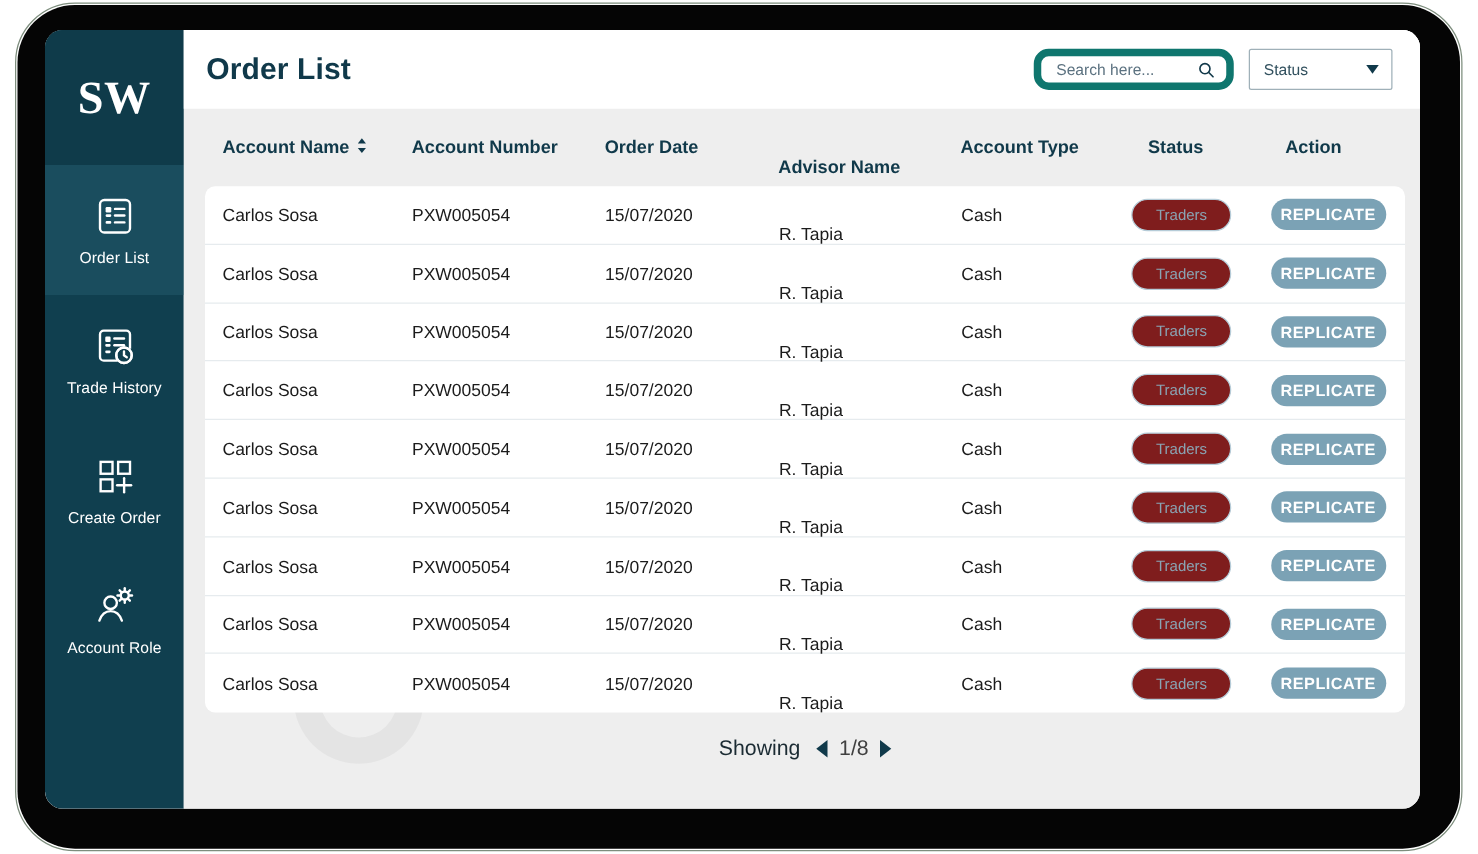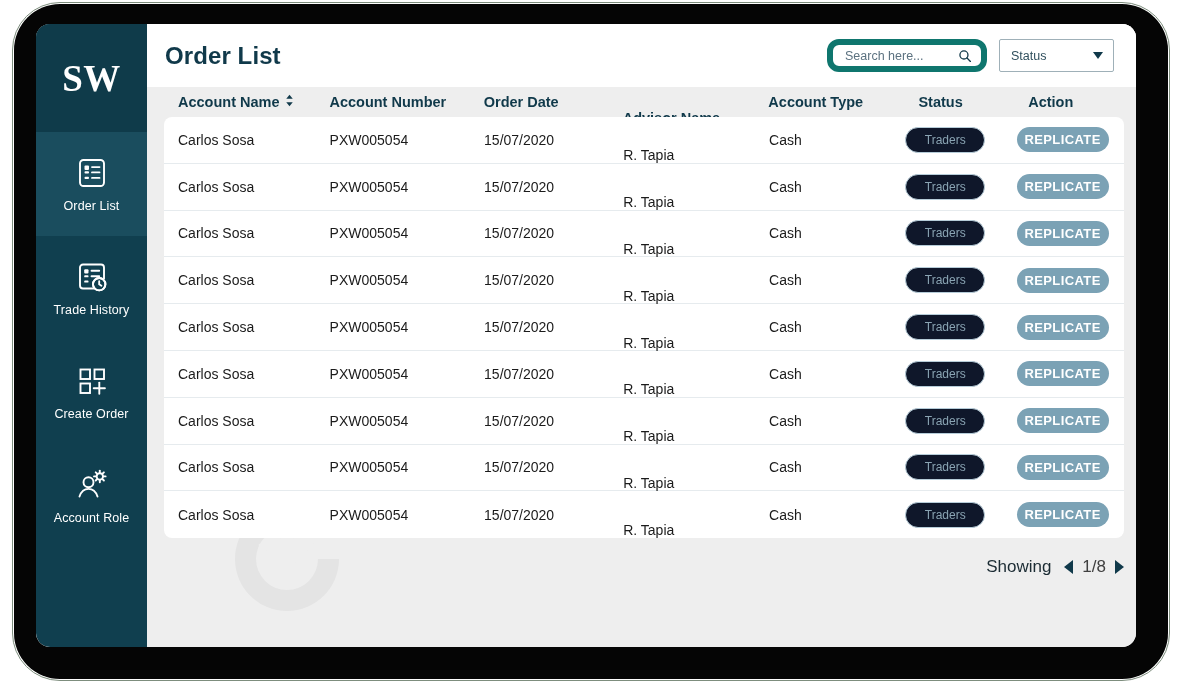--- a/index.html
+++ b/index.html
@@ -195,21 +195,21 @@
     bottom: 28px;
     width: 120px;
     height: 120px;
     opacity: 1;
     pointer-events: none;
   }
 
   .thead {
     display: flex;
     align-items: center;
-    height: 30px;
+    height: 62px;
     padding: 0 0 0 0;
     position: relative;
     z-index: 2;
   }
   .th {
     font-size: 14.5px;
     font-weight: bold;
     color: #10394a;
     box-sizing: border-box;
     display: flex;
@@ -255,21 +255,21 @@
   .pill {
     width: 80px;
     height: 26px;
     border: 1px solid #b6ccd8;
     border-radius: 14px;
     display: flex;
     align-items: center;
     justify-content: center;
     font-size: 12px;
     color: #8aa4b3;
-    background: #0f172a;
+    background: #7f1d1d;
     cursor: pointer;
     box-sizing: border-box;
   }
   .btn-replicate {
     width: 92px;
     height: 25px;
     border-radius: 13px;
     background: #7ba2b5;
     color: #ffffff;
     font-size: 13px;
@@ -279,21 +279,21 @@
     align-items: center;
     justify-content: center;
     cursor: pointer;
     border: none;
     font-family: "Liberation Sans", sans-serif;
   }
 
   .pager {
     display: flex;
     align-items: center;
-    justify-content: flex-end;
+    justify-content: center;
     gap: 13px;
     height: 58px;
     position: relative;
     z-index: 2;
   }
   .pager-label {
     font-size: 17px;
     color: #1b2b33;
   }
   .pager-nav {

